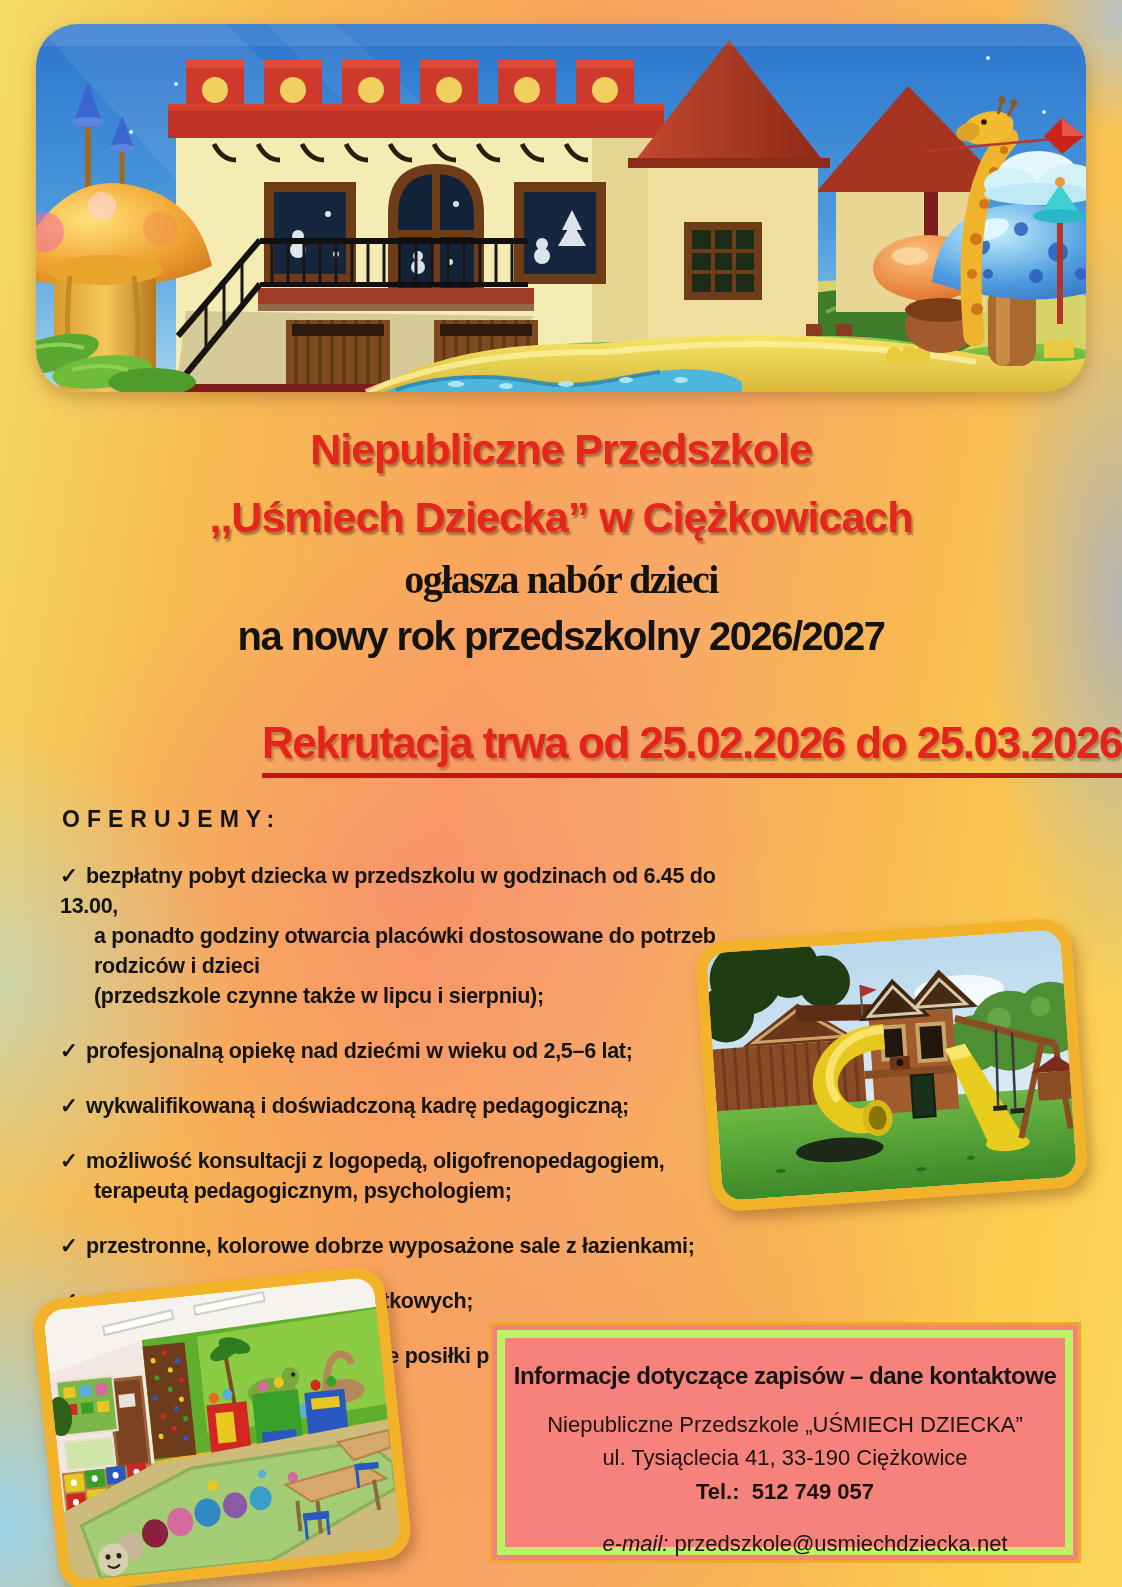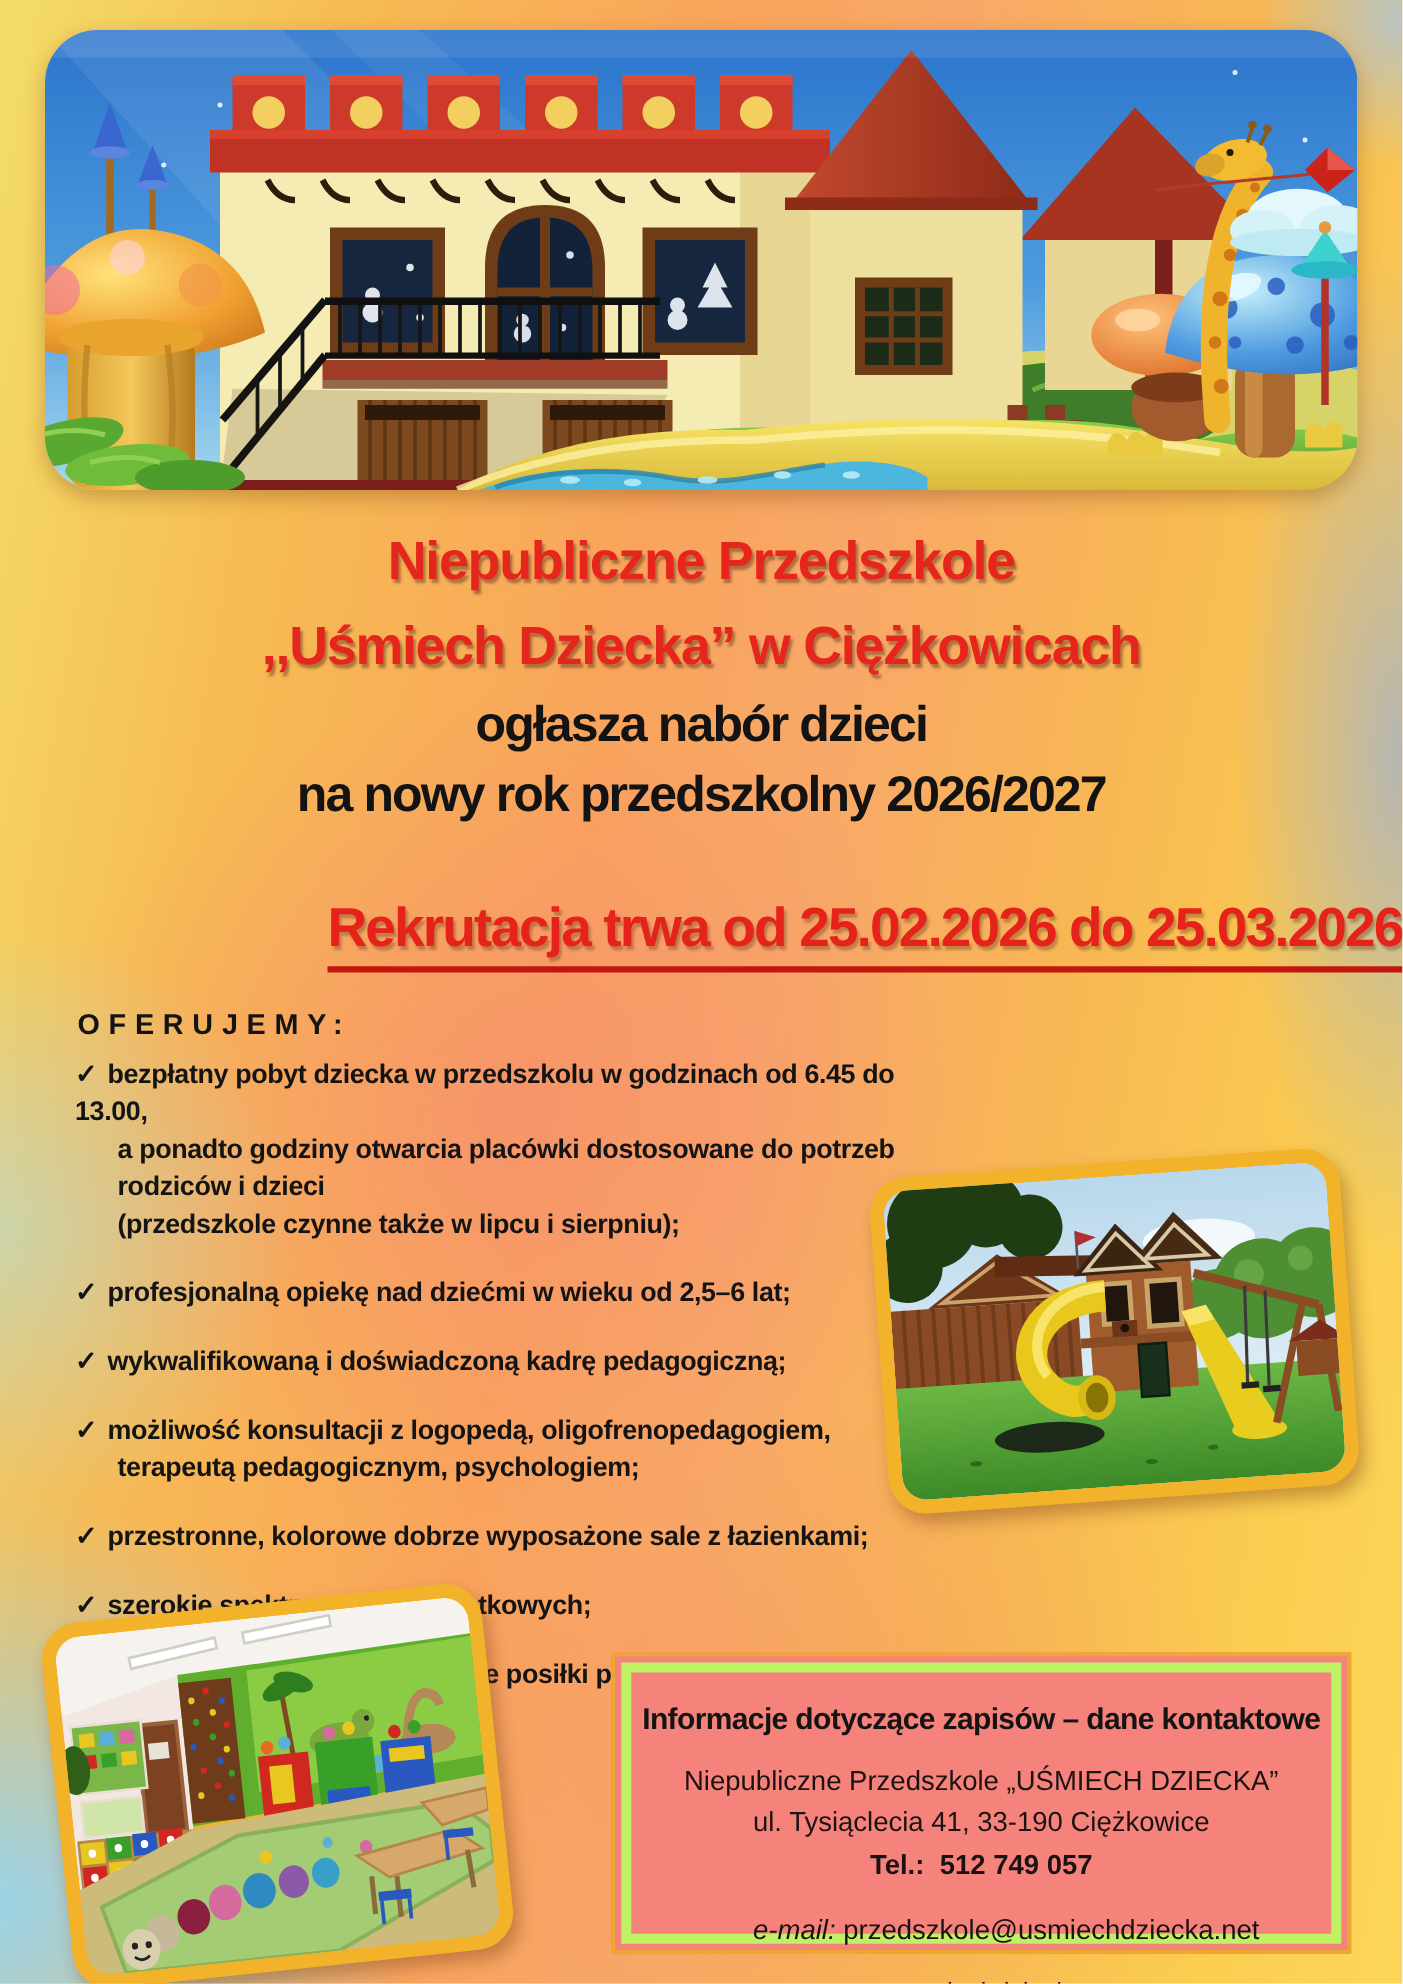--- a/index.html
+++ b/index.html
@@ -25,37 +25,37 @@
   
   .title-block{position:absolute; left:0; top:424px; width:100%; text-align:center;}
   .t-red{
     font-size:43px; font-weight:bold; letter-spacing:-1px; color:#e6251c;
     text-shadow:2px 3px 2px rgba(95,55,30,.5); line-height:50px;
   }
   .t-red.l2{margin-top:18px;}
   .t-black{
     font-size:40px; font-weight:bold; letter-spacing:-1.5px; color:#131313; line-height:48px;
   }
-  .t-black.l3{margin-top:14px;}
+  .t-black.l3{margin-top:14px;font-family:Liberation Serif, serif;}
   .t-black.l4{margin-top:8px;}
   .recruit{
     position:absolute; left:0; top:718px; width:100%; text-align:right;
   }
   .recruit span{
     display:inline-block; font-size:44px; font-weight:bold; letter-spacing:-1.5px;
     color:#e6231a; text-shadow:2px 3px 2px rgba(110,60,30,.4);
     border-bottom:5px solid #c2170e; padding-bottom:5px;
   }
   
   .offers-heading{
     position:absolute; left:62px; top:806px; font-size:23px; font-weight:bold;
     letter-spacing:7px; color:#141414;
   }
   .offers-list{position:absolute; left:60px; top:844px; width:680px; color:#141414;}
-  .bullet-item{margin-bottom:25px;}
+  .bullet-item{margin-bottom:25px;margin-top:17px;}
   .bullet-line{font-size:21.5px; font-weight:bold; letter-spacing:-.3px; line-height:30px;}
   .bullet-line .check{display:inline-block; width:26px; font-weight:bold;}
   .bullet-line.cont{padding-left:34px;}
   
   .photo-card{
     position:absolute; border:11px solid #f2b32a; border-radius:30px; overflow:hidden;
     background:#f2b32a; box-shadow:4px 8px 14px rgba(120,60,20,.4);
   }
   .photo-card svg{display:block; width:100%; height:100%; border-radius:20px;}
   .playground-card{left:703px; top:930px; width:355px; height:248px; transform:rotate(-4deg);}

